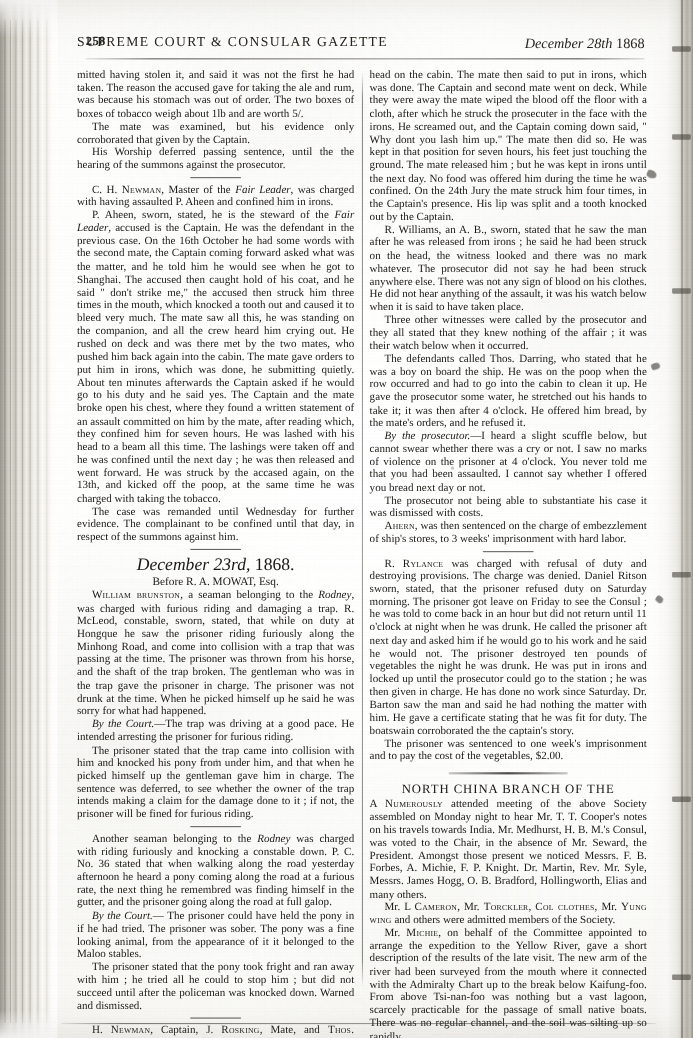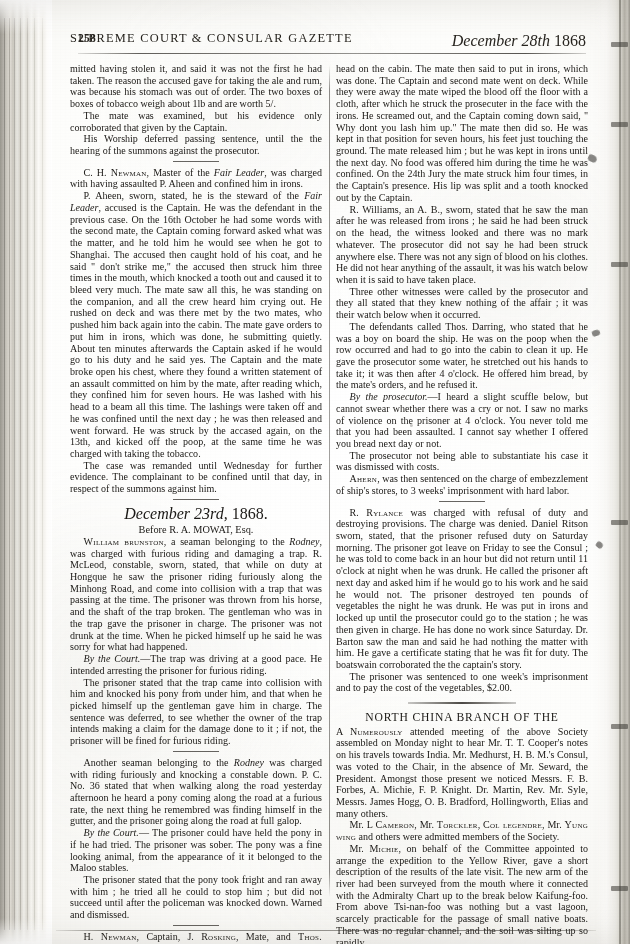--- a/index.html
+++ b/index.html
@@ -126,21 +126,21 @@
   }
   .head-title {
     position: absolute; left: 0; right: 0; top: 1px;
     text-align: left;
     font-size: 12.4px;
     letter-spacing: 1.25px;
     color: #27241f;
   }
   .head-date {
     position: absolute; right: 2px; top: 2px;
-    font-size: 16px;
+    font-size: 13px;
     font-style: italic;
     color: #27241f;
   }
   .head-date .yr { font-style: normal; }
   .rule-top {
     position: absolute;
     left: 8px; right: 2px; top: 23px;
     height: 1px;
     background: linear-gradient(90deg, rgba(45,42,37,.15), rgba(45,42,37,.75) 12%, rgba(45,42,37,.5) 55%, rgba(45,42,37,.8) 88%, rgba(45,42,37,.2));
   }
@@ -289,21 +289,21 @@
       <p class="para">The defendants called Thos. Darring, who stated that he was a boy on board the ship. He was on the poop when the row occurred and had to go into the cabin to clean it up. He gave the prosecutor some water, he stretched out his hands to take it; it was then after 4 o'clock. He offered him bread, by the mate's orders, and he refused it.</p>
       <p class="para"><em>By the prosecutor.</em>—I heard a slight scuffle below, but cannot swear whether there was a cry or not. I saw no marks of violence on the prisoner at 4 o'clock. You never told me that you had been assaulted. I cannot say whether I offered you bread next day or not.</p>
       <p class="para">The prosecutor not being able to substantiate his case it was dismissed with costs.</p>
       <p class="para"><span class="sc">Ahern</span>, was then sentenced on the charge of embezzlement of ship's stores, to 3 weeks' imprisonment with hard labor.</p>
       <div class="thin-rule"></div>
       <p class="para">R. <span class="sc">Rylance</span> was charged with refusal of duty and destroying provisions. The charge was denied. Daniel Ritson sworn, stated, that the prisoner refused duty on Saturday morning. The prisoner got leave on Friday to see the Consul ; he was told to come back in an hour but did not return until 11 o'clock at night when he was drunk. He called the prisoner aft next day and asked him if he would go to his work and he said he would not. The prisoner destroyed ten pounds of vegetables the night he was drunk. He was put in irons and locked up until the prosecutor could go to the station ; he was then given in charge. He has done no work since Saturday. Dr. Barton saw the man and said he had nothing the matter with him. He gave a certificate stating that he was fit for duty. The boatswain corroborated the the captain's story.</p>
       <p class="para">The prisoner was sentenced to one week's imprisonment and to pay the cost of the vegetables, $2.00.</p>
       <div class="thin-rule wide"></div>
       <p class="sec-head">NORTH CHINA BRANCH OF THE</p>
       <p class="para noind">A <span class="sc">Numerously</span> attended meeting of the above Society assembled on Monday night to hear Mr. T. T. Cooper's notes on his travels towards India. Mr. Medhurst, H. B. M.'s Consul, was voted to the Chair, in the absence of Mr. Seward, the President. Amongst those present we noticed Messrs. F. B. Forbes, A. Michie, F. P. Knight. Dr. Martin, Rev. Mr. Syle, Messrs. James Hogg, O. B. Bradford, Hollingworth, Elias and many others.</p>
-      <p class="para">Mr. L <span class="sc">Cameron</span>, Mr. <span class="sc">Torckler</span>, <span class="sc">Col legendre</span>, Mr. <span class="sc">Yung wing</span> and others were admitted members of the Society.</p>
+      <p class="para">Mr. L <span class="sc">Cameron</span>, Mr. <span class="sc">Torckler</span>, <span class="sc">Col clothes</span>, Mr. <span class="sc">Yung wing</span> and others were admitted members of the Society.</p>
       <p class="para">Mr. <span class="sc">Michie</span>, on behalf of the Committee appointed to arrange the expedition to the Yellow River, gave a short description of the results of the late visit. The new arm of the river had been surveyed from the mouth where it connected with the Admiralty Chart up to the break below Kaifung-foo. From above Tsi-nan-foo was nothing but a vast lagoon, scarcely practicable for the passage of small native boats. There was no regular channel, and the soil was silting up so rapidly</p>
     </div>
   </div>
 
   <div class="rule-bottom"></div>
 
   <div class="book-edge">
     <div class="bg"></div>
     <div class="dark-line" style="left:4px;"></div>
     <div class="dark-line" style="left:9px;opacity:.8;"></div>

